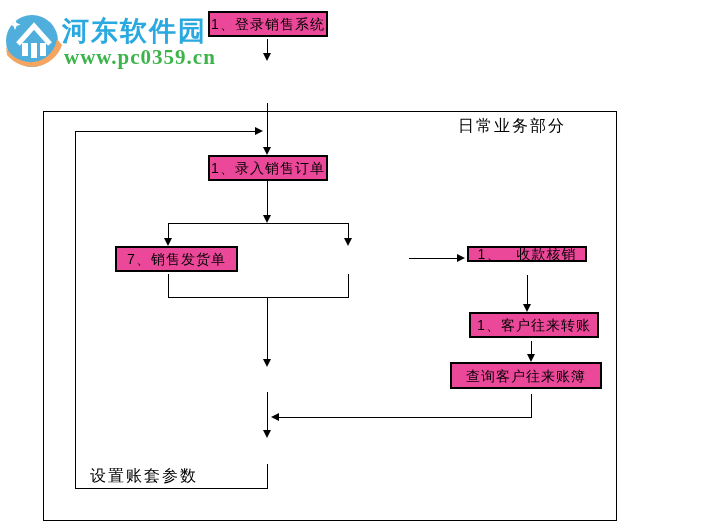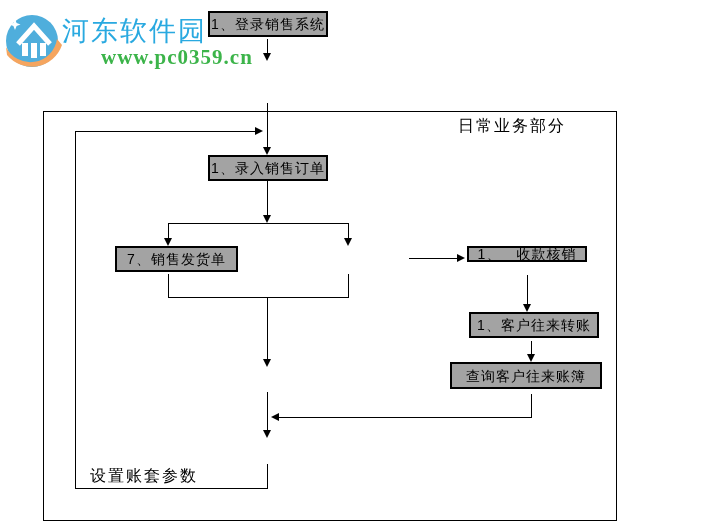--- a/index.html
+++ b/index.html
@@ -2,33 +2,32 @@
 <html><head>
 <meta charset="utf-8">
 <style>
   html,body{margin:0;padding:0;background:#fff;}
   .stage{
     position:relative;width:709px;height:529px;background:#fff;overflow:hidden;
     font-family:"Liberation Sans","DejaVu Sans",sans-serif;color:#000;
   }
   
   .wm-name{
-    position:absolute;left:62px;top:13px;font-size:27px;font-weight:normal;
+    position:absolute;left:62px;top:13px;font-size:27px;font-weight:bold;
     color:#29A9E0;letter-spacing:2px;white-space:nowrap;
   }
   .wm-url{
     position:absolute;left:64px;top:45px;font-size:21px;font-weight:bold;
     color:#3CB44A;letter-spacing:1px;white-space:nowrap;
     font-family:"Liberation Serif","DejaVu Serif",serif;
-    margin-left:37px;
   }
   .wm-logo{position:absolute;left:4px;top:12px;}
   
   .fbox{
-    position:absolute;background:#a3a3a3;border:2px solid #000;box-sizing:border-box;
+    position:absolute;background:#ec4899;border:2px solid #000;box-sizing:border-box;
     display:flex;flex-direction:column;align-items:center;justify-content:center;
     font-size:14px;letter-spacing:1px;text-align:center;line-height:18px;white-space:nowrap;
   }
   .fbox::after{
     content:"";position:absolute;left:3px;top:3px;width:100%;height:100%;
     border:2px solid #000;background:#cfcfcf;z-index:-1;
   }
   
   .ln{position:absolute;background:#000;}
   .ah{position:absolute;width:0;height:0;}

